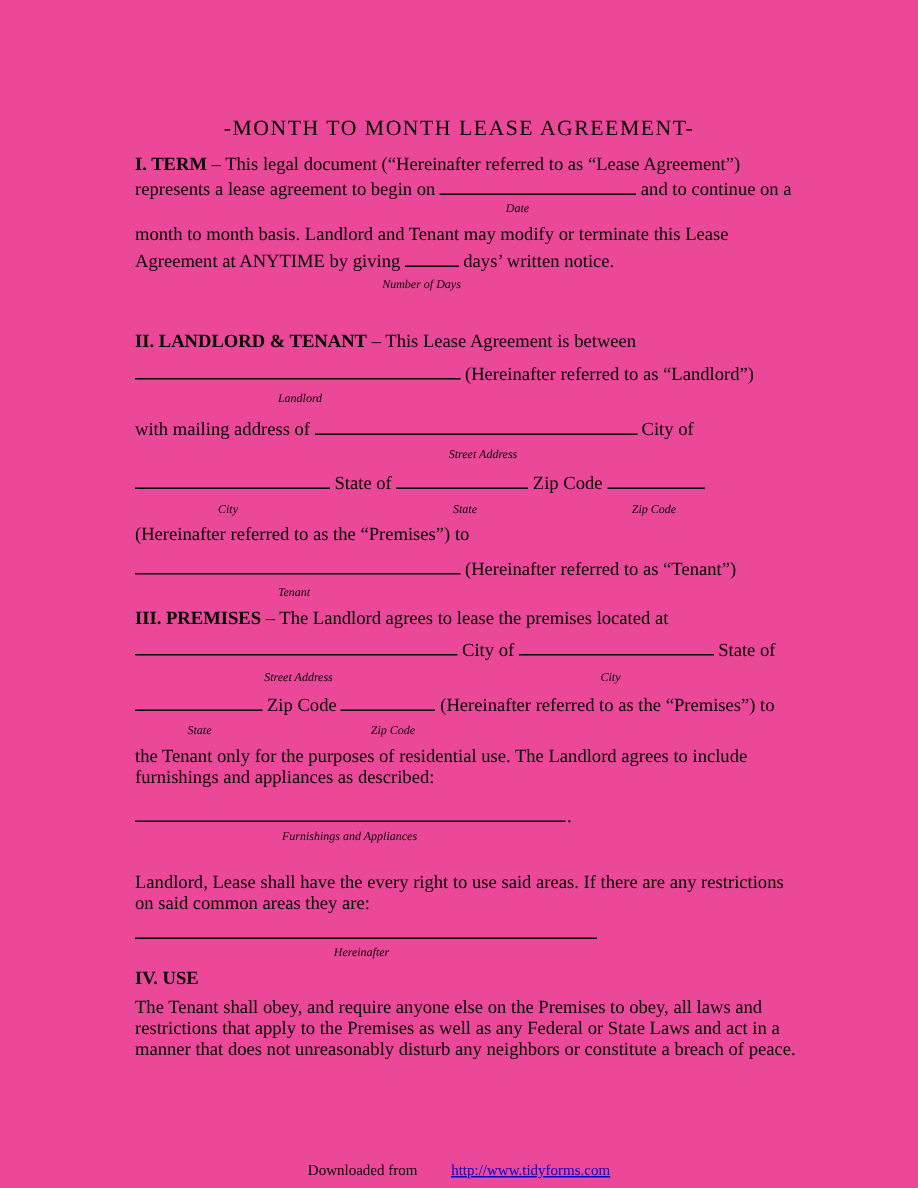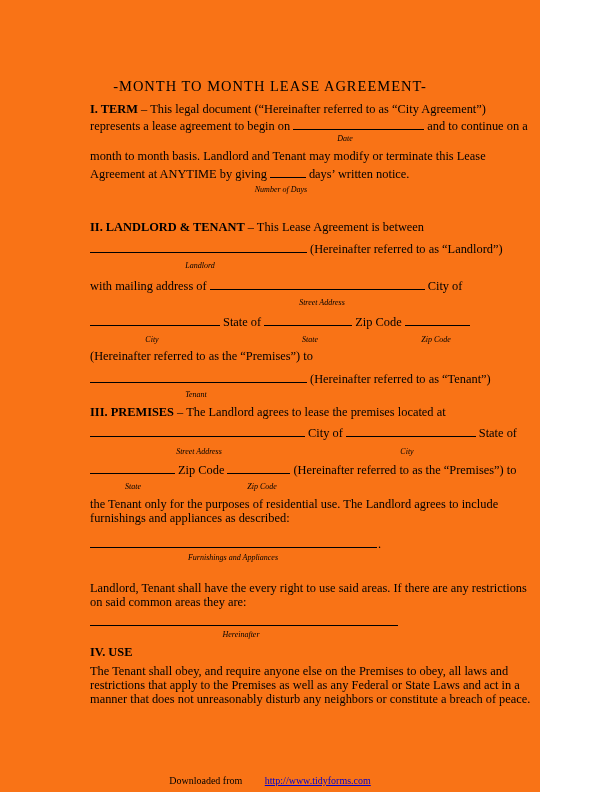--- a/index.html
+++ b/index.html
@@ -1,20 +1,20 @@
 <!DOCTYPE html>
 <html><head>
 <meta charset="utf-8">
 <style>
   html,body{margin:0;padding:0;background:#ffffff;}
   .page{
     position:relative;
-    width:540px;
+    width:612px;
     height:792px;
-    background:#f97316;
+    background:#ec4899;
     color:#000000;
     font-family:"Liberation Serif", serif;
     overflow:hidden;
   }
   .title{
     position:absolute;
     top:78px;left:0;width:100%;
     text-align:center;
     font-size:14.5px;
     letter-spacing:1px;
@@ -54,21 +54,21 @@
   }
   .link{color:#0000cc;text-decoration:underline;cursor:pointer;padding-left:20px;}
 </style>
 </head>
 <body>
 
 <div class="page">
 
   <div class="title">-MONTH TO MONTH LEASE AGREEMENT-</div>
 
-  <div class="ln" style="top:102px"><span class="b">I. TERM</span><span> – This legal document (“Hereinafter referred to as “City Agreement”)</span></div>
+  <div class="ln" style="top:102px"><span class="b">I. TERM</span><span> – This legal document (“Hereinafter referred to as “Lease Agreement”)</span></div>
 
   <div class="ln" style="top:117px"><span>represents a lease agreement to begin on</span><span class="blank" style="width:131px"></span><span>and to continue on a</span></div>
 
   <div class="lbl" style="top:134px;left:345px">Date</div>
 
   <div class="ln" style="top:149px">month to month basis. Landlord and Tenant may modify or terminate this Lease</div>
 
   <div class="ln" style="top:165px"><span>Agreement at ANYTIME by giving</span><span class="blank" style="width:36px"></span><span>days’ written notice.</span></div>
 
   <div class="lbl" style="top:185px;left:281px">Number of Days</div>
@@ -107,21 +107,21 @@
   <div class="lbl" style="top:482px;left:133px">State</div>
   <div class="lbl" style="top:482px;left:262px">Zip Code</div>
 
   <div class="ln" style="top:497px">the Tenant only for the purposes of residential use. The Landlord agrees to include</div>
   <div class="ln" style="top:511px">furnishings and appliances as described:</div>
 
   <div class="ln" style="top:535px"><span class="blank first tight" style="width:287px"></span><span>.</span></div>
 
   <div class="lbl" style="top:553px;left:233px">Furnishings and Appliances</div>
 
-  <div class="ln" style="top:581px">Landlord, Tenant shall have the every right to use said areas. If there are any restrictions</div>
+  <div class="ln" style="top:581px">Landlord, Lease shall have the every right to use said areas. If there are any restrictions</div>
   <div class="ln" style="top:595px">on said common areas they are:</div>
 
   <div class="ln" style="top:613px"><span class="blank first" style="width:308px"></span></div>
 
   <div class="lbl" style="top:630px;left:241px">Hereinafter</div>
 
   <div class="ln b" style="top:645px">IV. USE</div>
 
   <div class="ln" style="top:664px">The Tenant shall obey, and require anyone else on the Premises to obey, all laws and</div>
   <div class="ln" style="top:678px">restrictions that apply to the Premises as well as any Federal or State Laws and act in a</div>

